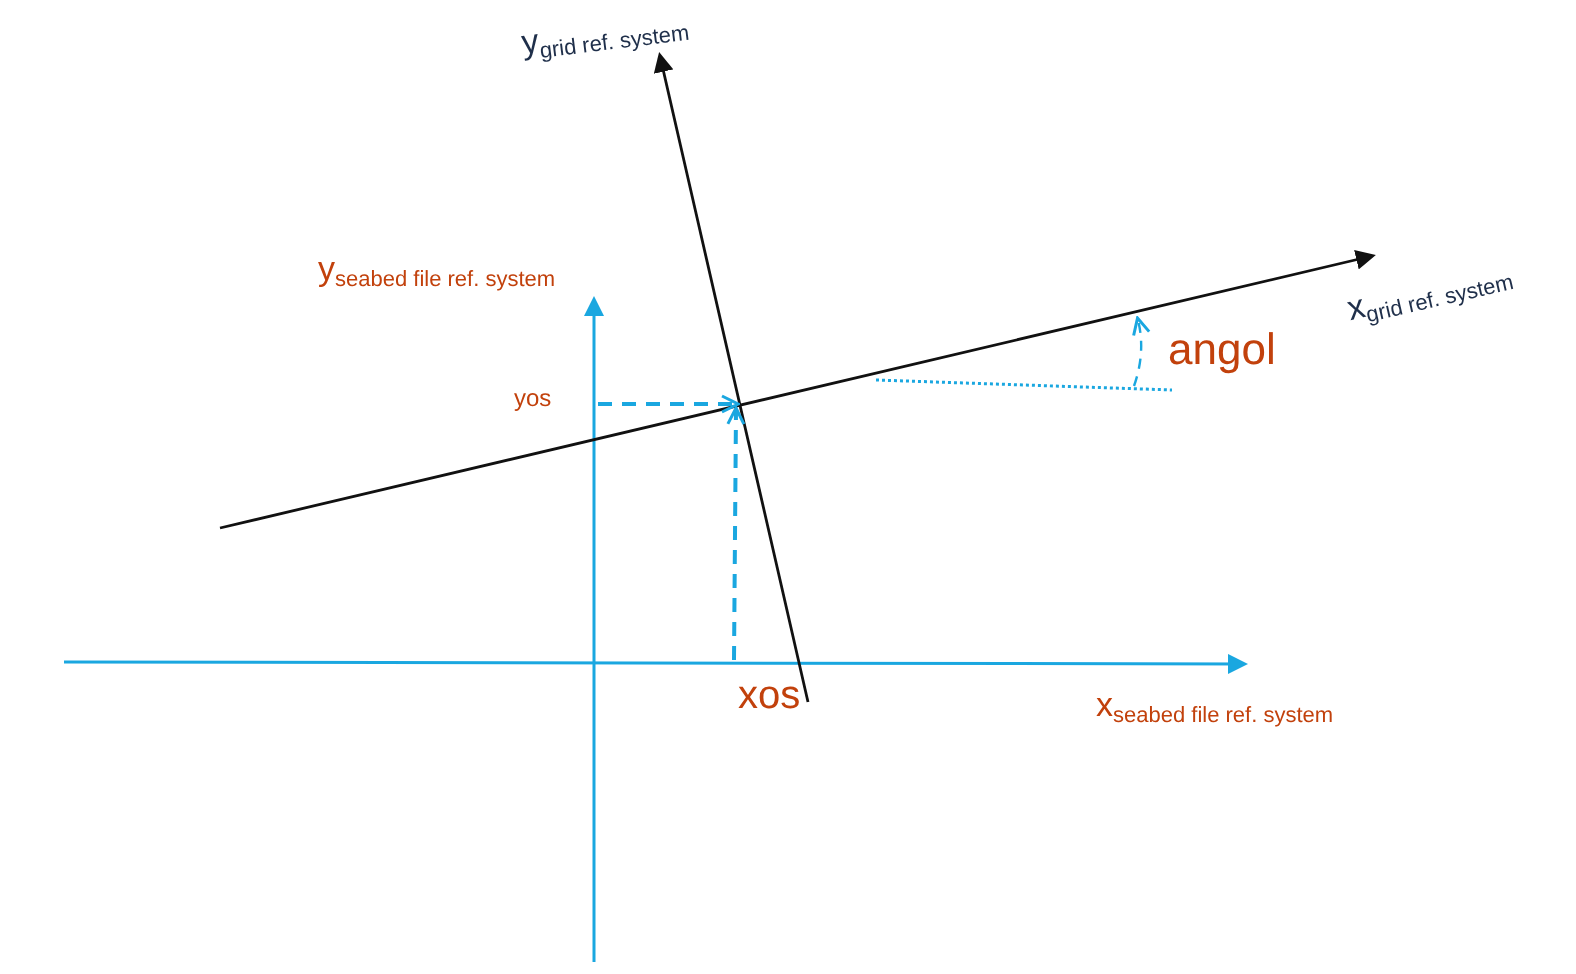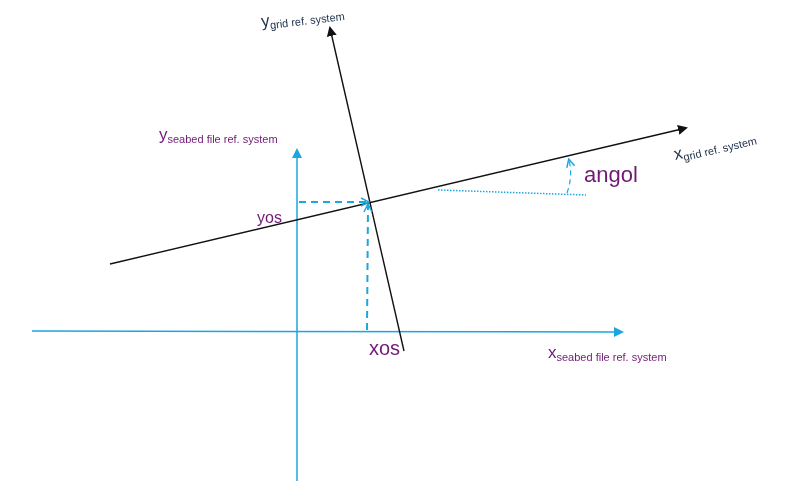--- a/index.html
+++ b/index.html
@@ -1,19 +1,19 @@
 <!DOCTYPE html>
 <html><head>
 <meta charset="utf-8">
 <style>
   html, body { margin: 0; padding: 0; background: #ffffff; }
   body { width: 788px; height: 487px; position: relative; overflow: hidden; font-family: "Liberation Sans", sans-serif; }
   svg.diagram { position: absolute; left: 0; top: 0; }
   .lbl { position: absolute; white-space: nowrap; line-height: 1; }
-  .blue { color: #701a75; }
+  .blue { color: #c2410c; }
   .dark { color: #1f2f4a; }
   .main { font-size: 17px; }
   .sub { font-size: 11px; position: relative; top: 3px; }
   .rot-y { transform-origin: left bottom; transform: rotate(-7deg); }
   .rot-x { transform-origin: left bottom; transform: rotate(-13deg); }
 </style>
 </head>
 <body>
 
 <svg class="diagram" width="788" height="487" viewBox="0 0 788 487">
@@ -55,15 +55,15 @@
 </div>
 
 <div class="lbl blue" style="left:159px; top:126px;">
   <span class="main">y</span><span class="sub">seabed file ref. system</span>
 </div>
 
 <div class="lbl blue" style="left:548px; top:344px;">
   <span class="main">x</span><span class="sub">seabed file ref. system</span>
 </div>
 
-<div class="lbl blue" style="left:257px; top:210px; font-size:16px;text-align:right;">yos</div>
+<div class="lbl blue" style="left:257px; top:193px; font-size:12px;text-align:right;">yos</div>
 <div class="lbl blue" style="left:369px; top:338px; font-size:20px;">xos</div>
 <div class="lbl blue" style="left:584px; top:164px; font-size:22px;">angol</div>
 
 </body></html>

